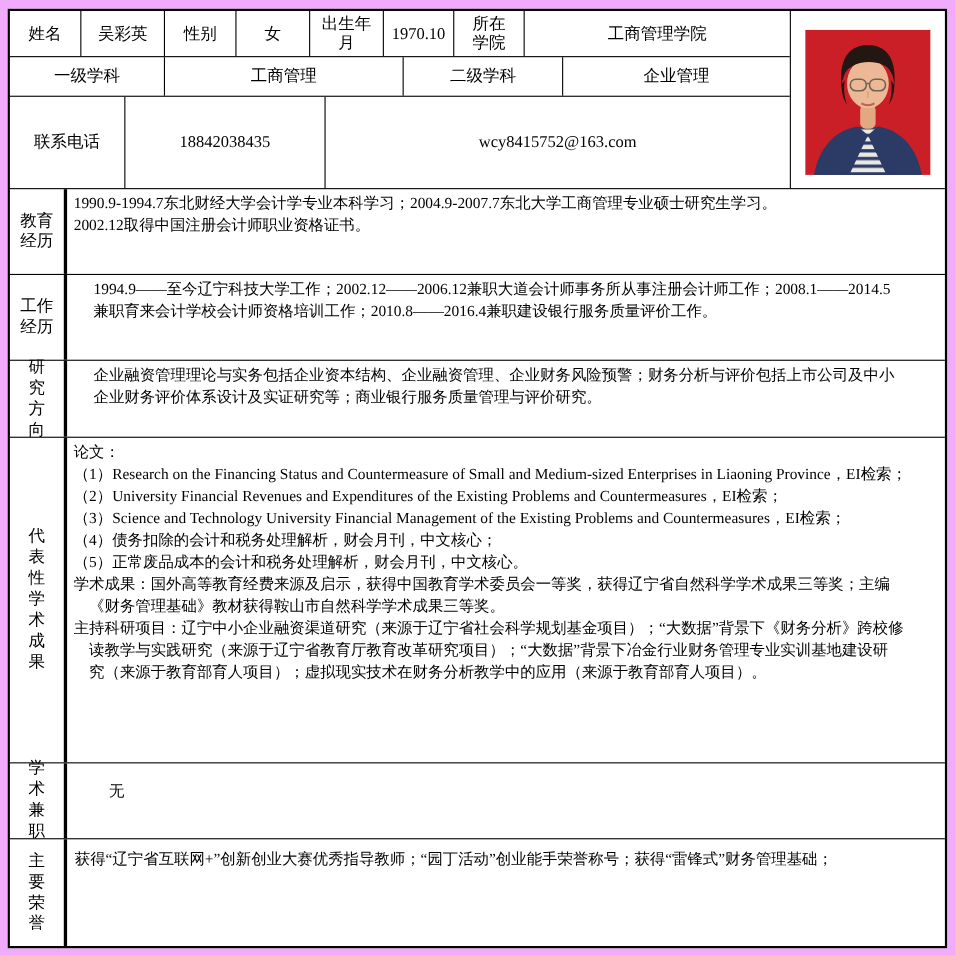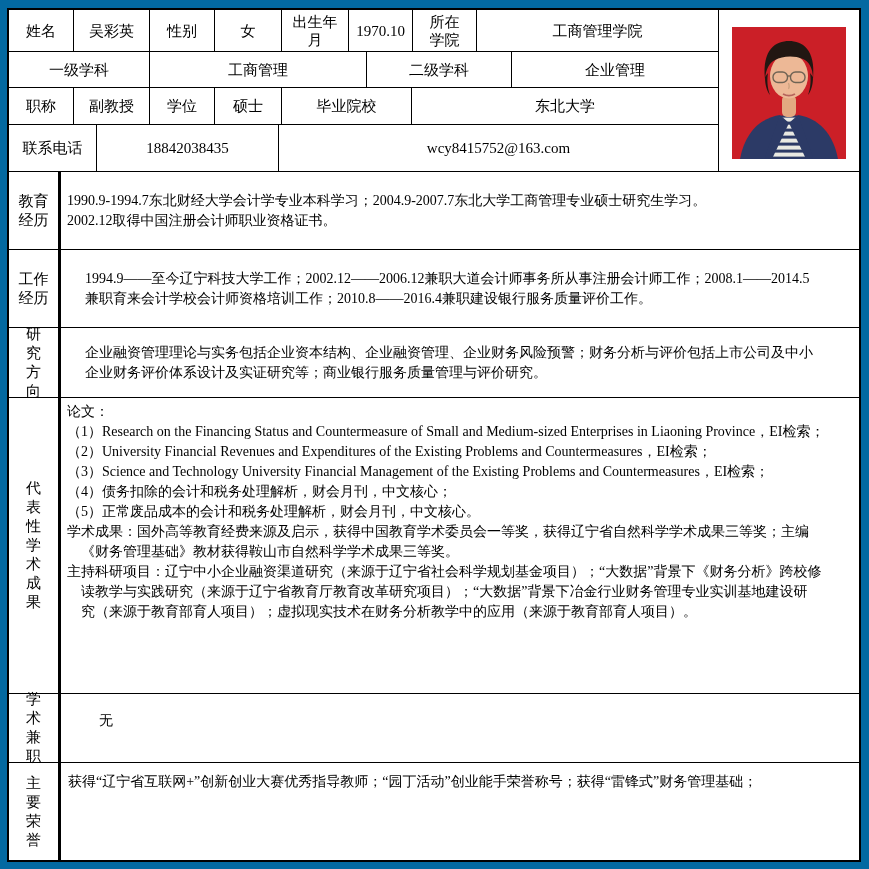--- a/index.html
+++ b/index.html
@@ -1,19 +1,19 @@
 <!DOCTYPE html>
 <html><head>
 <meta charset="utf-8">
 <style>
   html,body{margin:0;padding:0;background:#ffffff;}
   .sheet{
     position:relative;
     width:869px;height:869px;
-    background:#0369a1;
+    background:#f0abfc;
     font-family:"Liberation Serif","DejaVu Serif",serif;
     color:#000;
     box-sizing:border-box;
   }
   .grid{
     position:absolute;left:7px;top:8px;
     width:854px;height:854px;
     border:2px solid #000;
     box-sizing:border-box;
     display:flex;flex-direction:column;
@@ -41,21 +41,21 @@
     display:flex;align-items:center;justify-content:center;
     text-align:center;font-size:15px;line-height:19px;
     white-space:pre-line;
   }
   .lrow .content{
     flex:1;box-sizing:border-box;overflow:hidden;
     font-size:14px;line-height:20px;
     white-space:pre-wrap;
   }
   .h-edu{height:78px}.h-work{height:78px}.h-res{height:70px}.h-ach{height:296px}.h-pt{height:69px}
-  .c-center{display:flex;align-items:center;}
+  .c-center{display:flex;align-items:flex-start;}
   .c-top{display:block;}
   .pad6{padding:4px 8px 4px 6px;}
   .pad24{padding:4px 8px 4px 24px;}
   .pt-text{padding:17px 8px 4px 38px;}
   .hn-text{padding:9px 8px 4px 7px;}
   
   .photo-frame{width:114px;height:132px;display:block;}
 </style>
 </head>
 <body>
@@ -79,31 +79,23 @@
           <div class="cell last">工商管理学院</div>
         </div>
 
         <div class="trow r2">
           <div class="cell" style="width:141px">一级学科</div>
           <div class="cell" style="width:217px">工商管理</div>
           <div class="cell" style="width:145px">二级学科</div>
           <div class="cell last">企业管理</div>
         </div>
 
-        <div class="trow r3">
-          <div class="cell" style="width:65px">职称</div>
-          <div class="cell" style="width:76px">副教授</div>
-          <div class="cell" style="width:65px">学位</div>
-          <div class="cell" style="width:67px">硕士</div>
-          <div class="cell" style="width:130px">毕业院校</div>
-          <div class="cell last">东北大学</div>
-        </div>
 
         <div class="trow">
-          <div class="cell" style="width:88px">联系电话</div>
+          <div class="cell" style="width:105px">联系电话</div>
           <div class="cell" style="width:182px">18842038435</div>
           <div class="cell last">wcy8415752@163.com</div>
         </div>
 
       </div>
 
       <div class="photo-cell">
         <svg class="photo-frame" viewBox="0 0 114 132" xmlns="http://www.w3.org/2000/svg">
           <defs>
             <pattern id="stripes" width="6" height="7" patternUnits="userSpaceOnUse">

